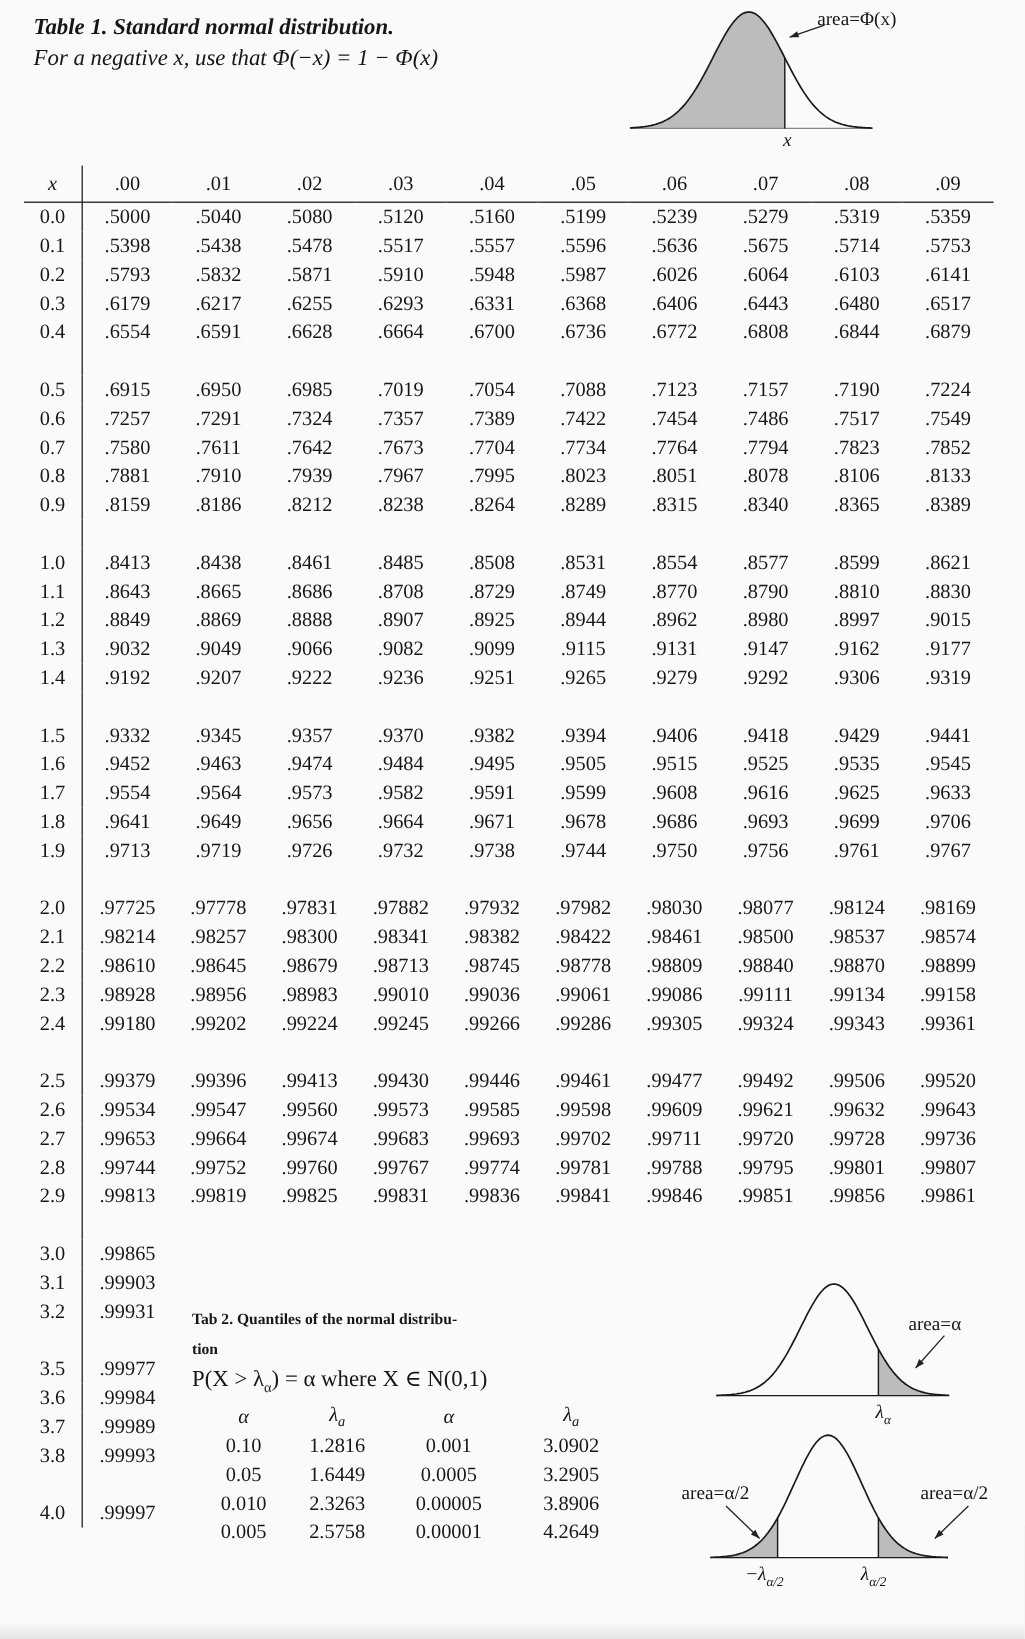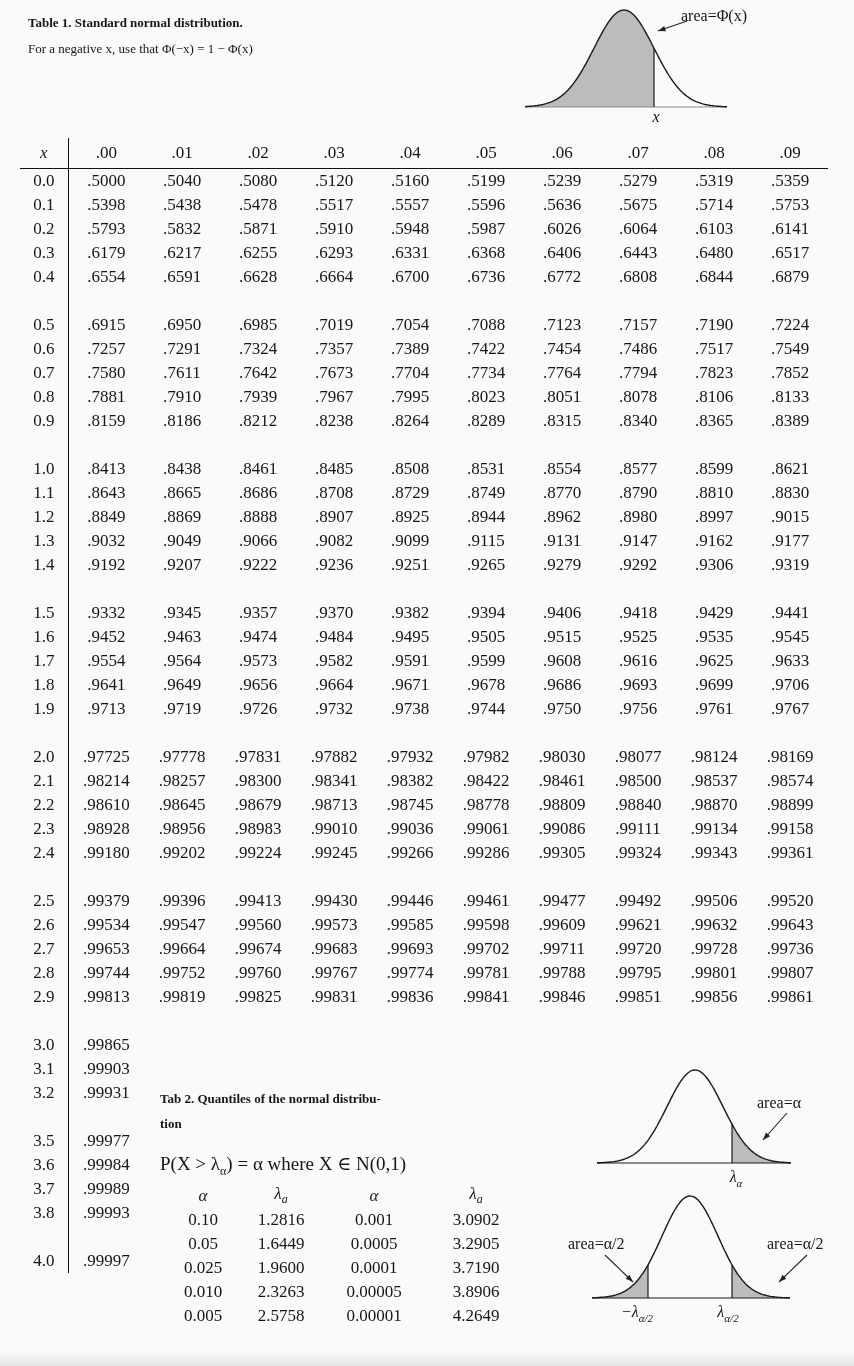--- a/index.html
+++ b/index.html
@@ -1,31 +1,31 @@
 <!DOCTYPE html>
 <html><head>
 <meta charset="utf-8">
 <style>
   html,body{margin:0;padding:0;background:#e9e9e9;}
   .page{position:relative;width:854px;height:1366px;background:#fafafa;overflow:hidden;
         font-family:"Liberation Serif","DejaVu Serif",serif;color:#161616;}
-  .title-block{position:absolute;left:28px;top:10px;font-size:13px;line-height:26px;white-space:nowrap;}
+  .title-block{position:absolute;left:28px;top:10px;font-size:19px;line-height:26px;white-space:nowrap;font-style:italic;}
   .title-block .t1{font-weight:bold;}
   
   table.ztable{position:absolute;left:20px;top:138px;width:808px;border-collapse:collapse;
                table-layout:fixed;font-size:17px;}
   .ztable th,.ztable td{padding:0;height:24px;text-align:center;font-weight:normal;vertical-align:middle;}
   .ztable thead th{height:30px;border-bottom:1.6px solid #111;}
   .ztable thead th.xcol{font-style:italic;}
   .ztable .xcol{border-right:1.6px solid #111;}
   .ztable tr.spacer td{height:24px;}
   
   .tab2{position:absolute;left:160px;top:1086px;width:445px;}
   .tab2 .t-title{font-size:13px;font-weight:bold;line-height:25px;white-space:nowrap;}
-  .tab2 .formula{font-size:19px;margin-top:16px;white-space:nowrap;}
+  .tab2 .formula{font-size:19px;margin-top:2px;white-space:nowrap;}
   .it{font-style:italic;}
   sub{font-size:12px;}
   table.qtable{border-collapse:collapse;table-layout:fixed;font-size:17px;margin:5px 0 0 2px;}
   .qtable th,.qtable td{padding:0;height:24px;text-align:center;font-weight:normal;vertical-align:middle;}
   
   svg.fig{position:absolute;overflow:visible;}
   #fig1{left:500px;top:0;}
   #fig2{left:585px;top:1056px;}
   #fig3{left:555px;top:1188px;}
   svg.fig text{font-size:16px;fill:#161616;font-family:"Liberation Serif","DejaVu Serif",serif;}
@@ -641,26 +641,20 @@
             <td>0.001</td>
             <td>3.0902</td>
           </tr>
           <tr>
             <td>0.05</td>
             <td>1.6449</td>
             <td>0.0005</td>
             <td>3.2905</td>
           </tr>
           <tr>
-            <td>0.025</td>
-            <td>1.9600</td>
-            <td>0.0001</td>
-            <td>3.7190</td>
-          </tr>
-          <tr>
             <td>0.010</td>
             <td>2.3263</td>
             <td>0.00005</td>
             <td>3.8906</td>
           </tr>
           <tr>
             <td>0.005</td>
             <td>2.5758</td>
             <td>0.00001</td>
             <td>4.2649</td>

